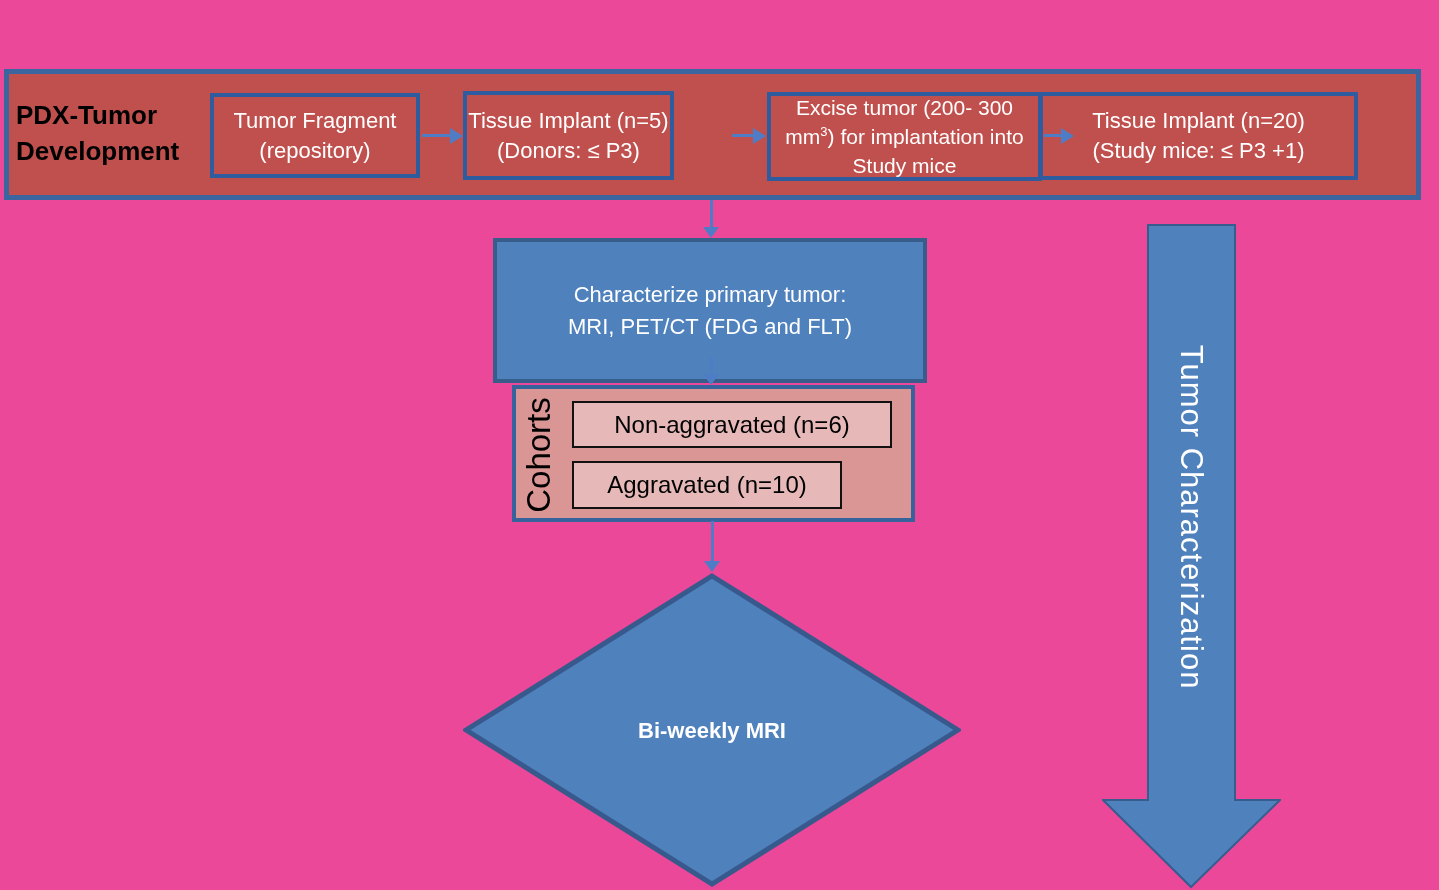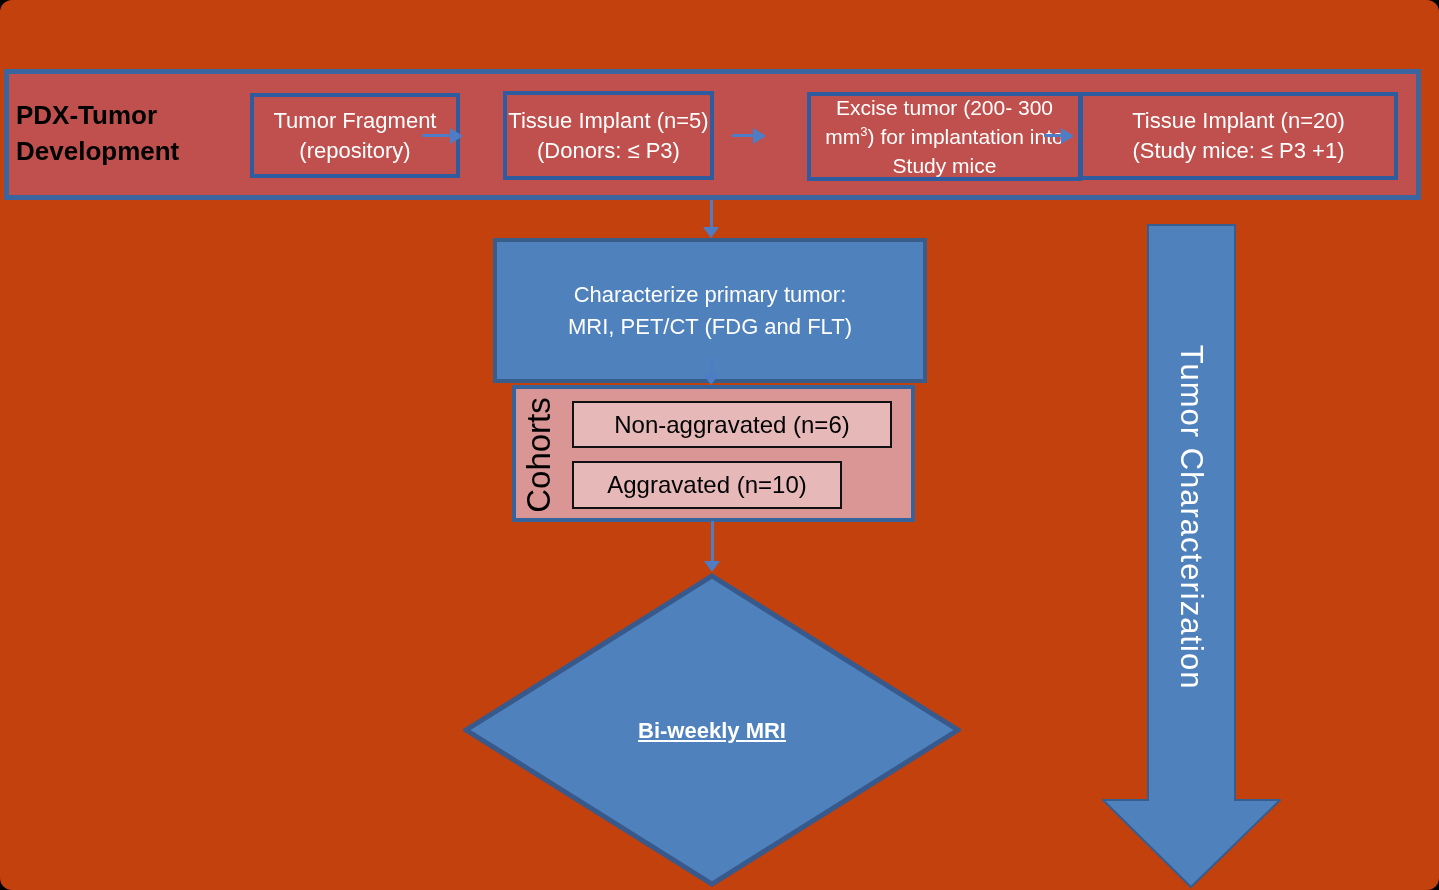--- a/index.html
+++ b/index.html
@@ -1,34 +1,33 @@
 <!DOCTYPE html>
 <html><head>
 <meta charset="utf-8">
 <style>
   html,body{margin:0;padding:0;background:#000;}
   .canvas{
-    position:relative;width:1439px;height:890px;background:#c2410c;overflow:hidden;
+    position:relative;width:1439px;height:890px;background:#ec4899;overflow:hidden;
     font-family:"Liberation Sans",sans-serif;
-    border-radius:12px;
   }
   .ml{white-space:pre-line;}
   
   .banner{
     position:absolute;left:4px;top:69px;width:1417px;height:131px;
     box-sizing:border-box;background:#C0504D;border:5px solid #3A659E;
   }
   .banner-title{
     position:absolute;left:16px;top:97px;width:210px;
     color:#000;font-size:26px;font-weight:bold;line-height:36px;
   }
   .step{
     position:absolute;box-sizing:border-box;background:#C0504D;border:4px solid #2E5C9E;
     display:flex;align-items:center;justify-content:center;text-align:center;
-    color:#fff;font-size:22px;line-height:30px;margin-left:40px;
+    color:#fff;font-size:22px;line-height:30px;
   }
   .step1{left:210px;top:93px;width:210px;height:85px;}
   .step2{left:463px;top:91px;width:211px;height:89px;}
   .step3{left:767px;top:92px;width:275px;height:89px;font-size:21px;line-height:29px;padding:0 8px;}
   .step4{left:1039px;top:92px;width:319px;height:88px;}
   sup{font-size:0.62em;vertical-align:super;line-height:0;}
   
   .hshaft{position:absolute;height:3px;background:#4E7DC6;}
   .hhead{position:absolute;width:0;height:0;border-top:8px solid transparent;border-bottom:8px solid transparent;border-left:13px solid #4E7DC6;}
   .vshaft{position:absolute;width:3px;background:#4E7DC6;}
@@ -54,21 +53,21 @@
     display:flex;align-items:center;justify-content:center;text-align:center;
     color:#000;font-size:24px;
   }
   .cohort1{left:572px;top:401px;width:320px;height:47px;}
   .cohort2{left:572px;top:461px;width:270px;height:48px;}
   
   .diamond-wrap{position:absolute;left:463px;top:573px;width:498px;height:314px;}
   .diamond-text{
     position:absolute;left:0;top:0;width:498px;height:314px;
     display:flex;flex-direction:column;align-items:center;justify-content:center;
-    color:#fff;text-align:center;font-size:22px;line-height:31px;text-decoration:underline;
+    color:#fff;text-align:center;font-size:22px;line-height:31px;
   }
   .diamond-title{font-weight:bold;}
   
   .bigarrow-wrap{position:absolute;left:1102px;top:224px;width:179px;height:665px;}
   .bigarrow-label{
     position:absolute;left:891px;top:495px;width:600px;height:44px;line-height:44px;
     text-align:center;transform:rotate(90deg);color:#fff;font-size:31px;letter-spacing:1px;
   }
 </style>
 </head>

